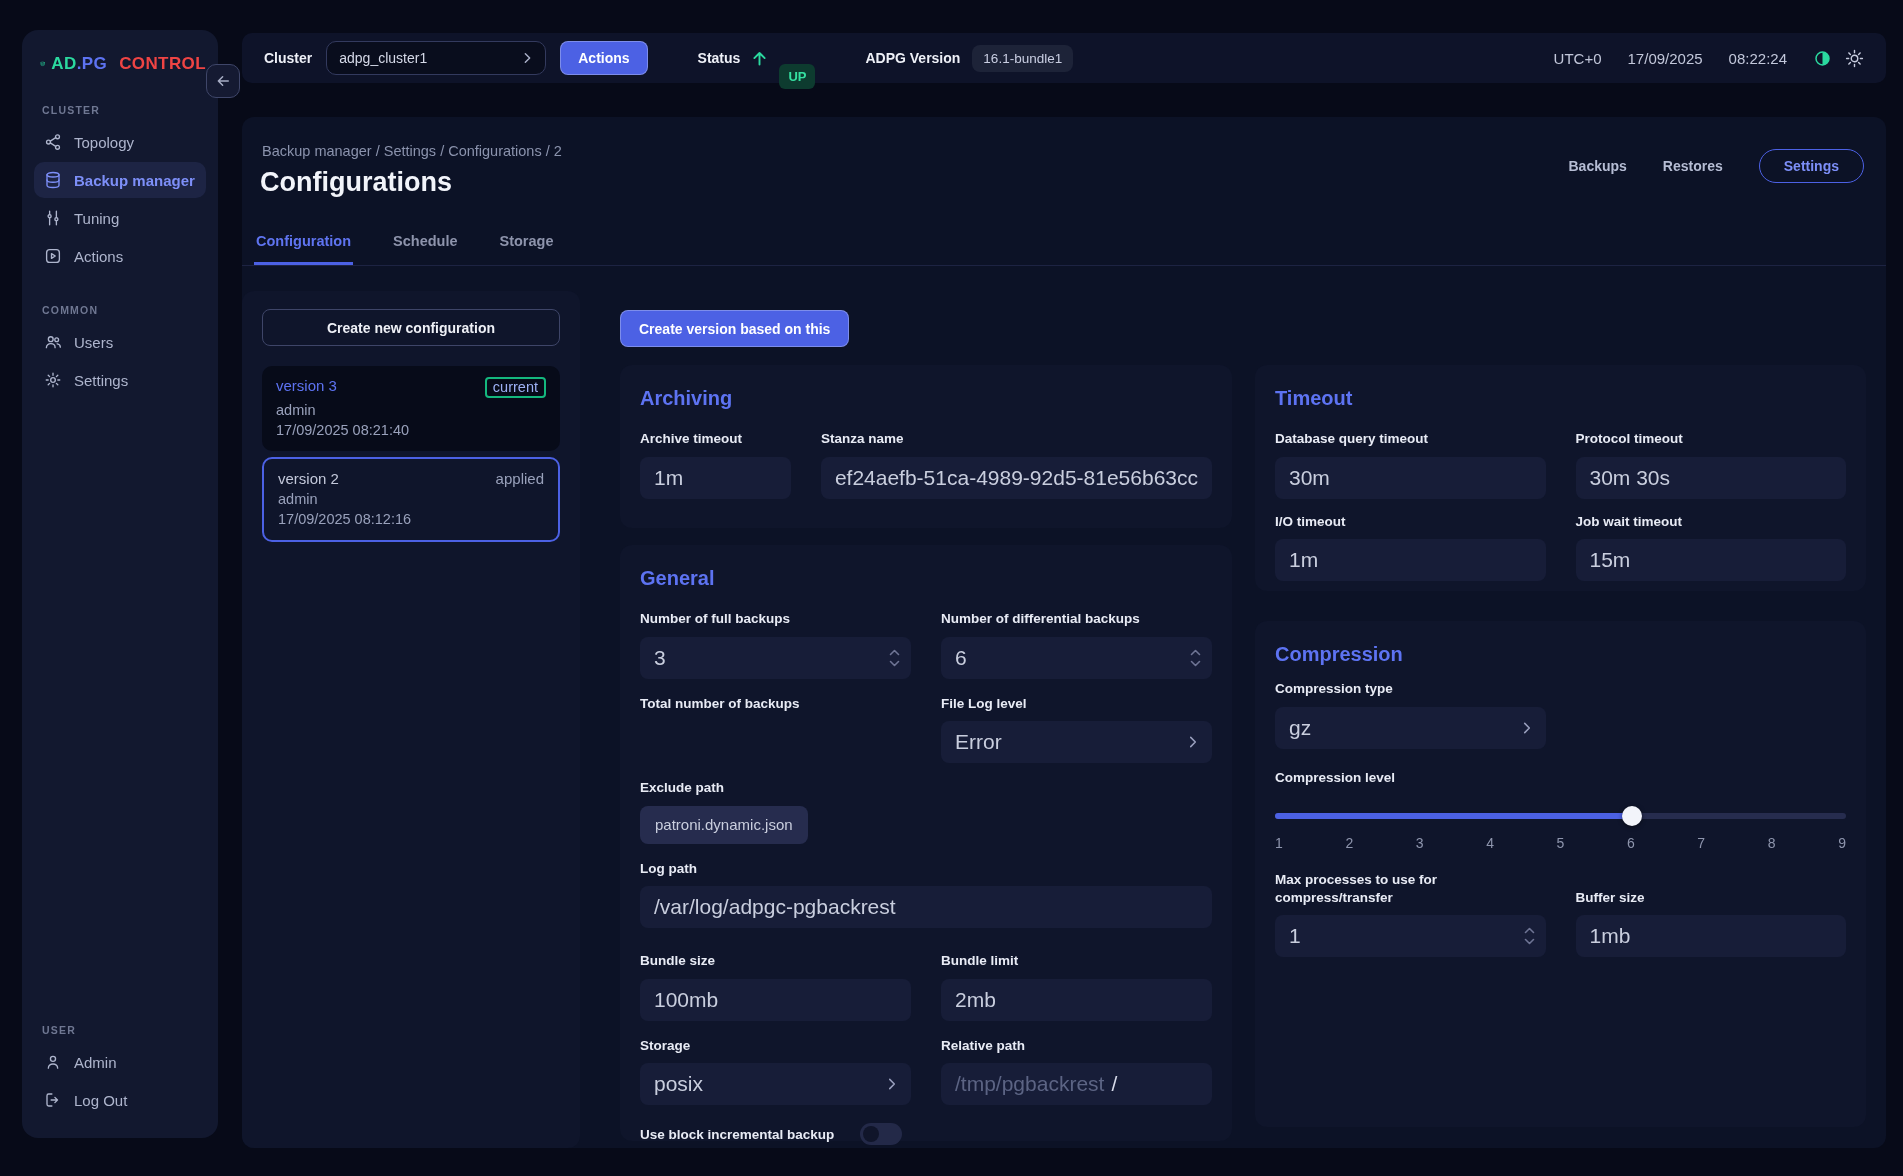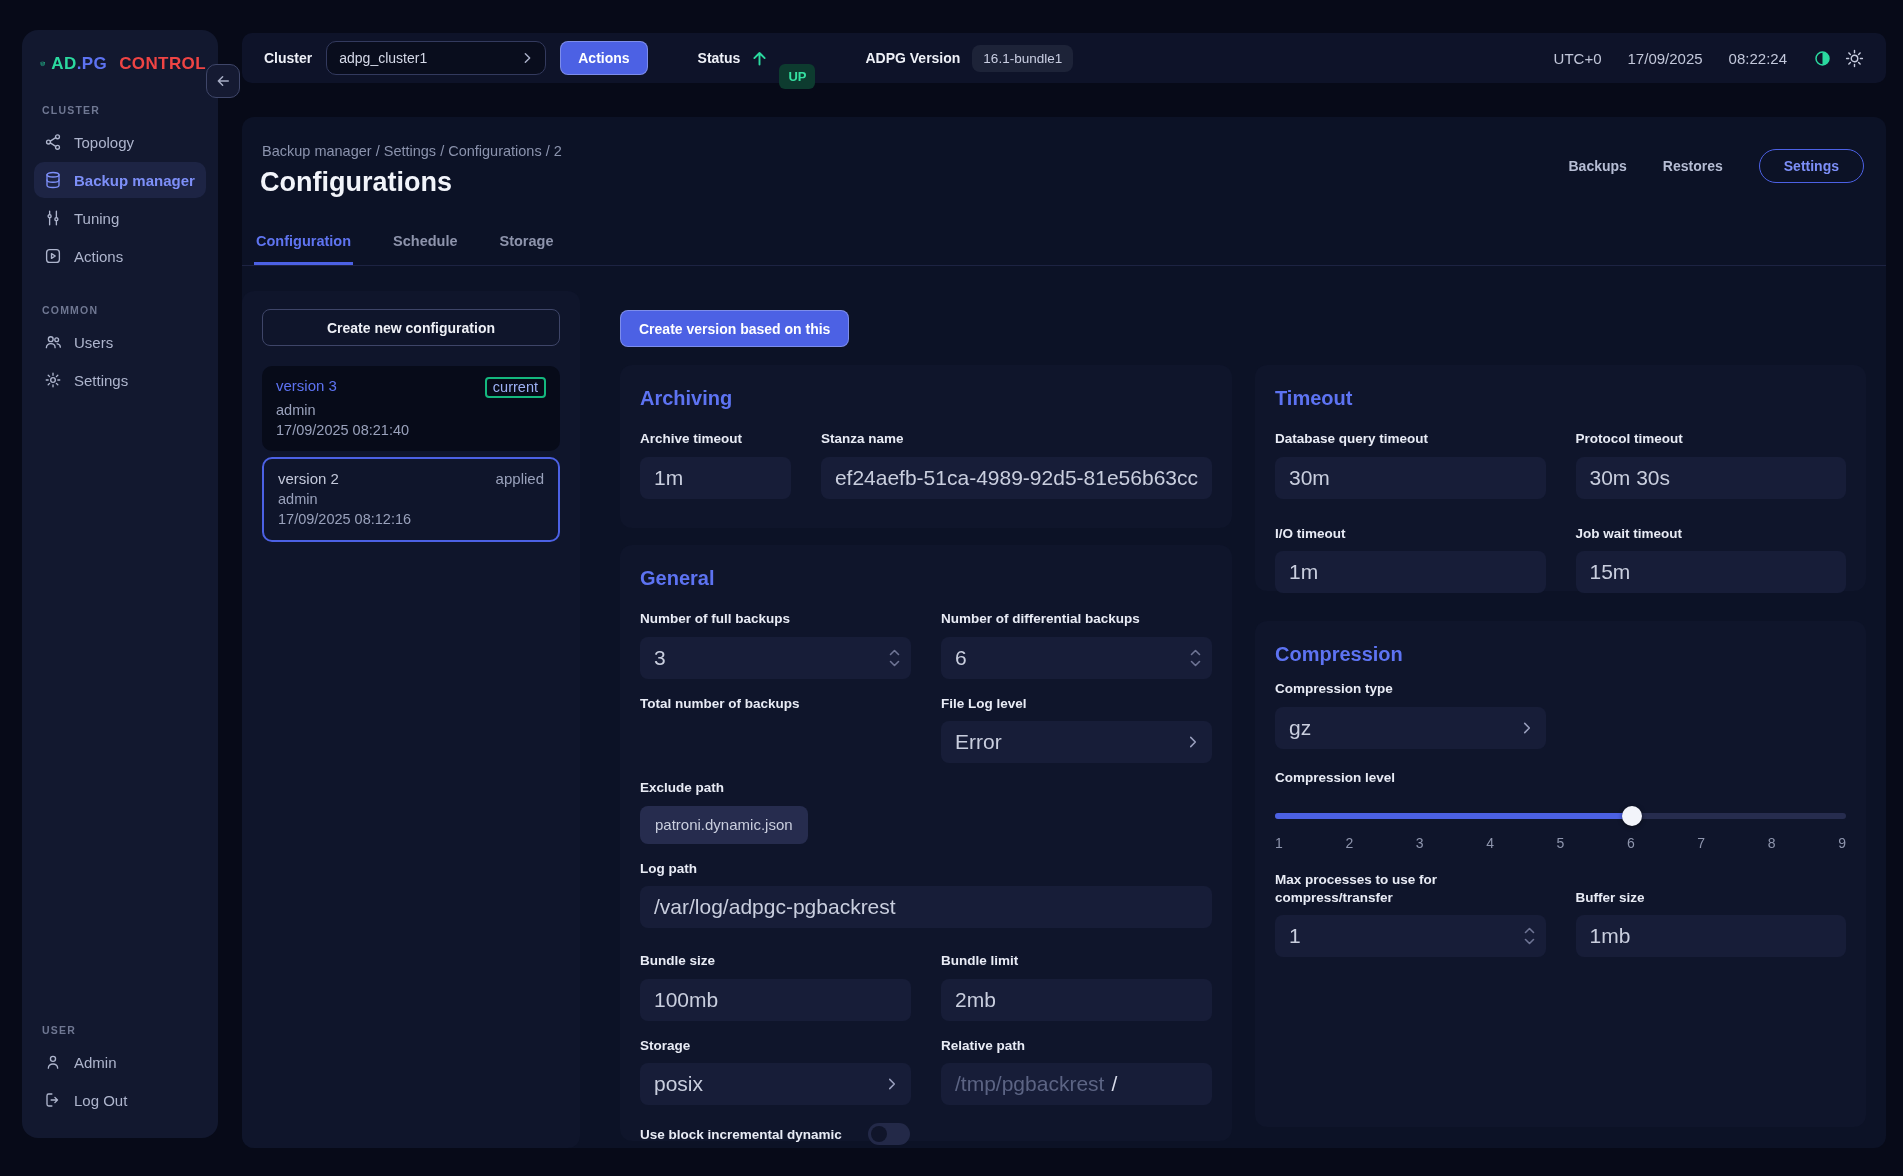--- a/index.html
+++ b/index.html
@@ -470,21 +470,21 @@
       <div>
         <div class="field-label">Relative path</div>
         <div class="control plain">
           <span class="ph">/tmp/pgbackrest</span>
           <span class="rel-val">/</span>
         </div>
       </div>
     </div>
 
     <div class="toggle-row">
-      <div class="field-label" style="margin-bottom:0;">Use block incremental dynamic</div>
+      <div class="field-label" style="margin-bottom:0;">Use block incremental backup</div>
       <div class="toggle">
           <div class="toggle-knob"></div>
         </div>
     </div>
   </section>
 
   <section class="card" id="card-timeout">
     <div class="sec-title">Timeout</div>
     <div class="grid2 frow first">
       <div>
@@ -493,21 +493,21 @@
             <span>30m</span>
           </div>
       </div>
       <div>
         <div class="field-label">Protocol timeout</div>
         <div class="control plain">
             <span>30m 30s</span>
           </div>
       </div>
     </div>
-    <div class="grid2 frow" style="margin-top:26px;">
+    <div class="grid2 frow" style="margin-top:14px;">
       <div>
         <div class="field-label">I/O timeout</div>
         <div class="control plain">
             <span>1m</span>
           </div>
       </div>
       <div>
         <div class="field-label">Job wait timeout</div>
         <div class="control plain">
             <span>15m</span>

